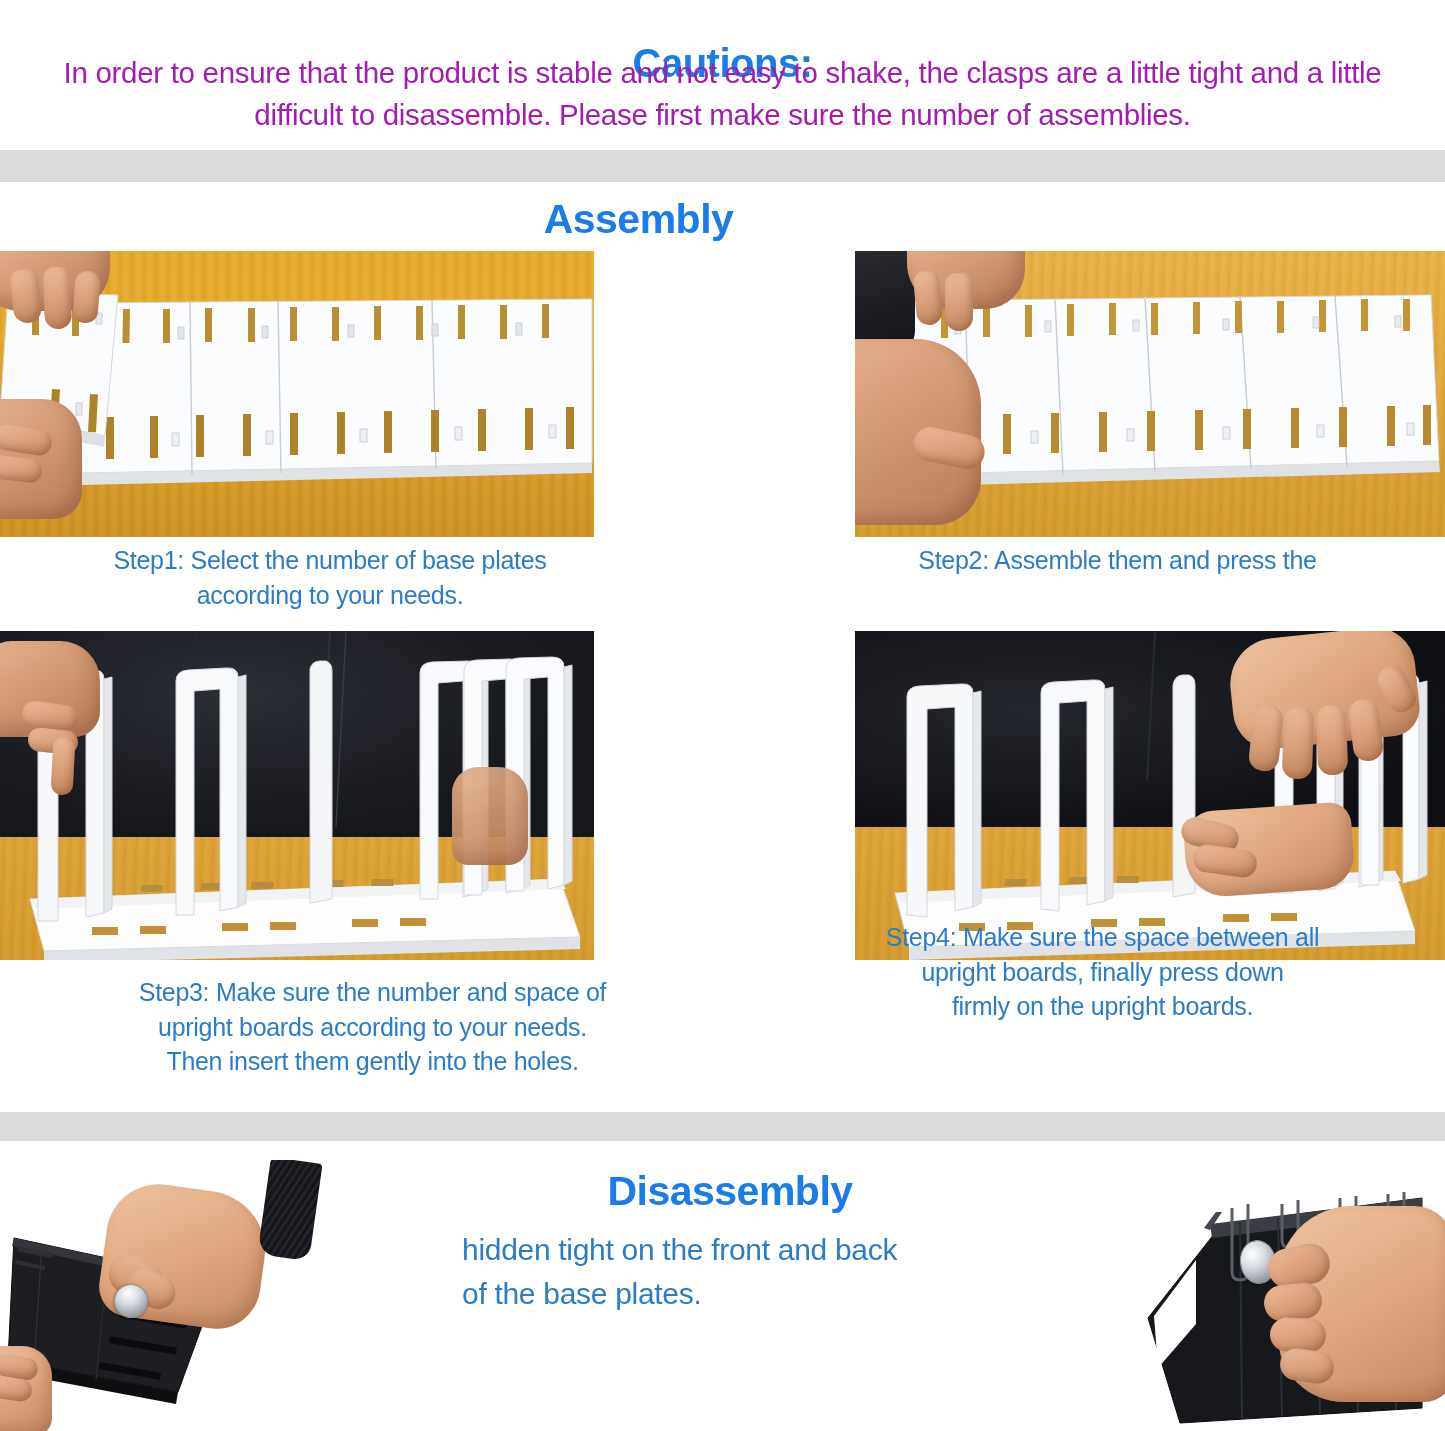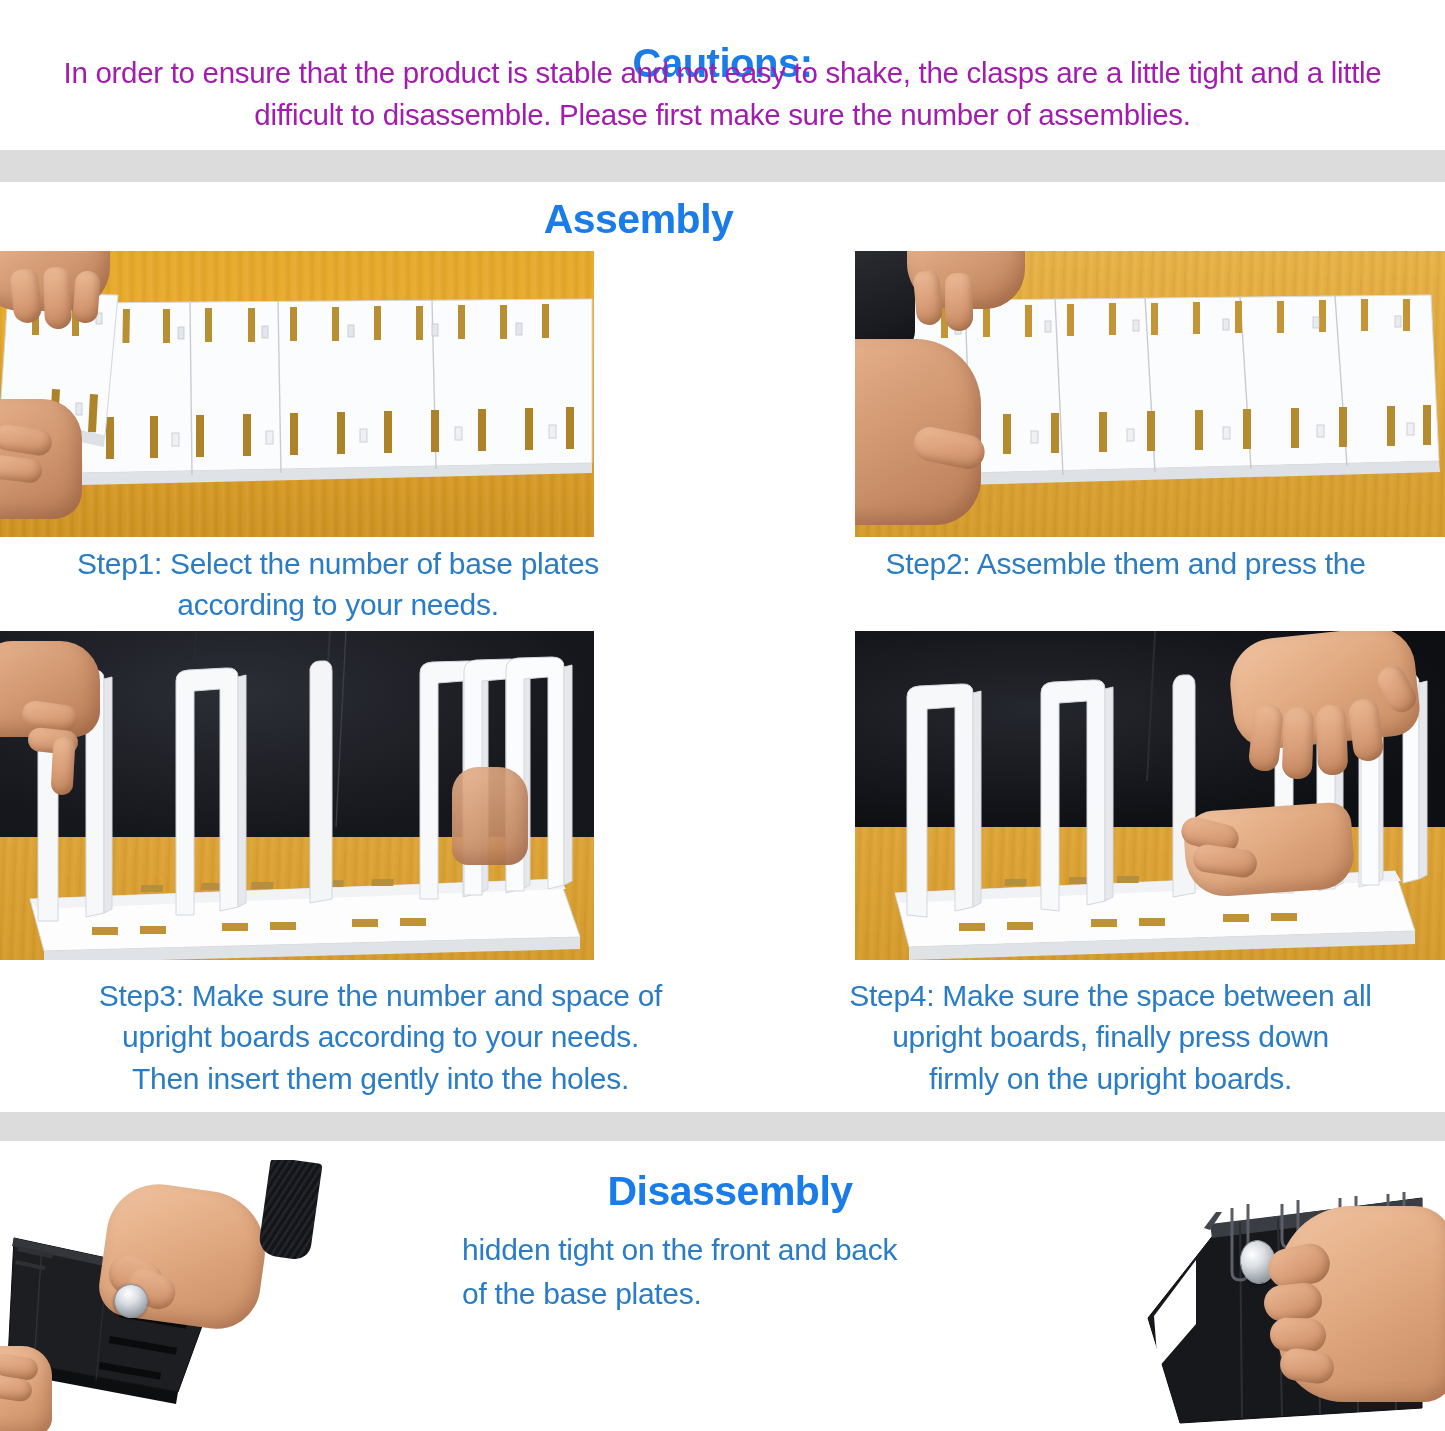--- a/index.html
+++ b/index.html
@@ -68,31 +68,30 @@
   #photo-step1 { left: 0px;   top: 251px; width: 594px; height: 286px; }
   #photo-step2 { left: 855px; top: 251px; width: 590px; height: 286px; }
   #photo-step3 { left: 0px;   top: 631px; width: 594px; height: 329px; }
   #photo-step4 { left: 855px; top: 631px; width: 590px; height: 329px; }
   #photo-dis-left  { left: 0px;    top: 1160px; width: 395px; height: 271px; }
   #photo-dis-right { left: 1092px; top: 1168px; width: 353px; height: 263px; }
 
   
   .caption {
     position: absolute;
-    font-size: 30px;
+    font-size: 25px;
     color: #2a7cc7;
     line-height: 1.38;
     letter-spacing: -0.3px;
     text-align: center;
-    margin-left: 8px;
   }
   #caption-step1 { left: 0px;   top: 543px; width: 660px; }
   #caption-step2 { left: 790px; top: 543px; width: 655px; }
   #caption-step3 { left: 0px;   top: 975px; width: 745px; }
-  #caption-step4 { left: 760px; top: 975px; width: 685px; }
+  #caption-step4 { left: 760px; top: 920px; width: 685px; }
   .caption .ln2, .caption .ln3 { display: block; }
 
   #disassembly-title {
     position: absolute;
     left: 420px; top: 1168px; width: 620px;
     text-align: center;
     font-size: 41px;
     font-weight: bold;
     color: #1a7ce8;
     letter-spacing: -0.5px;

